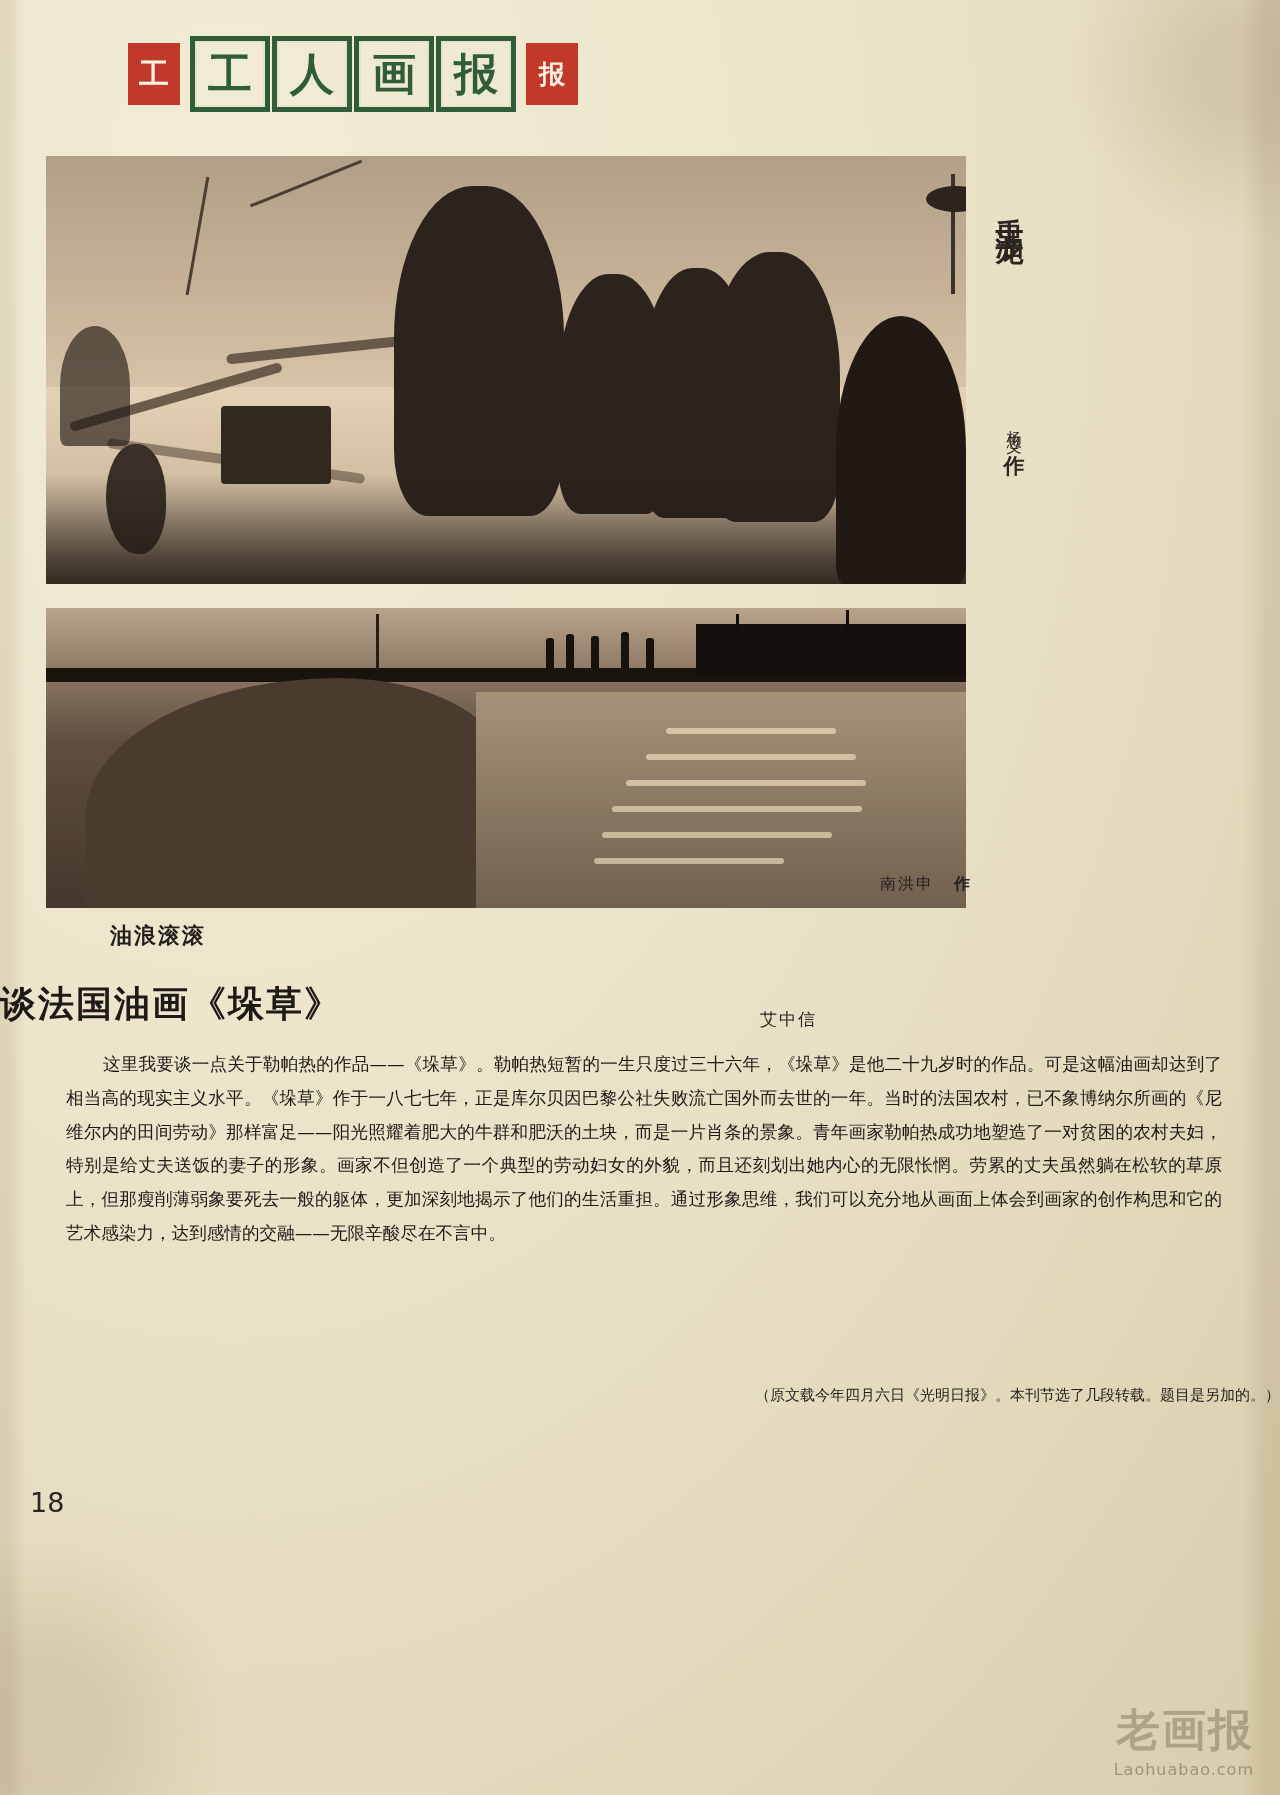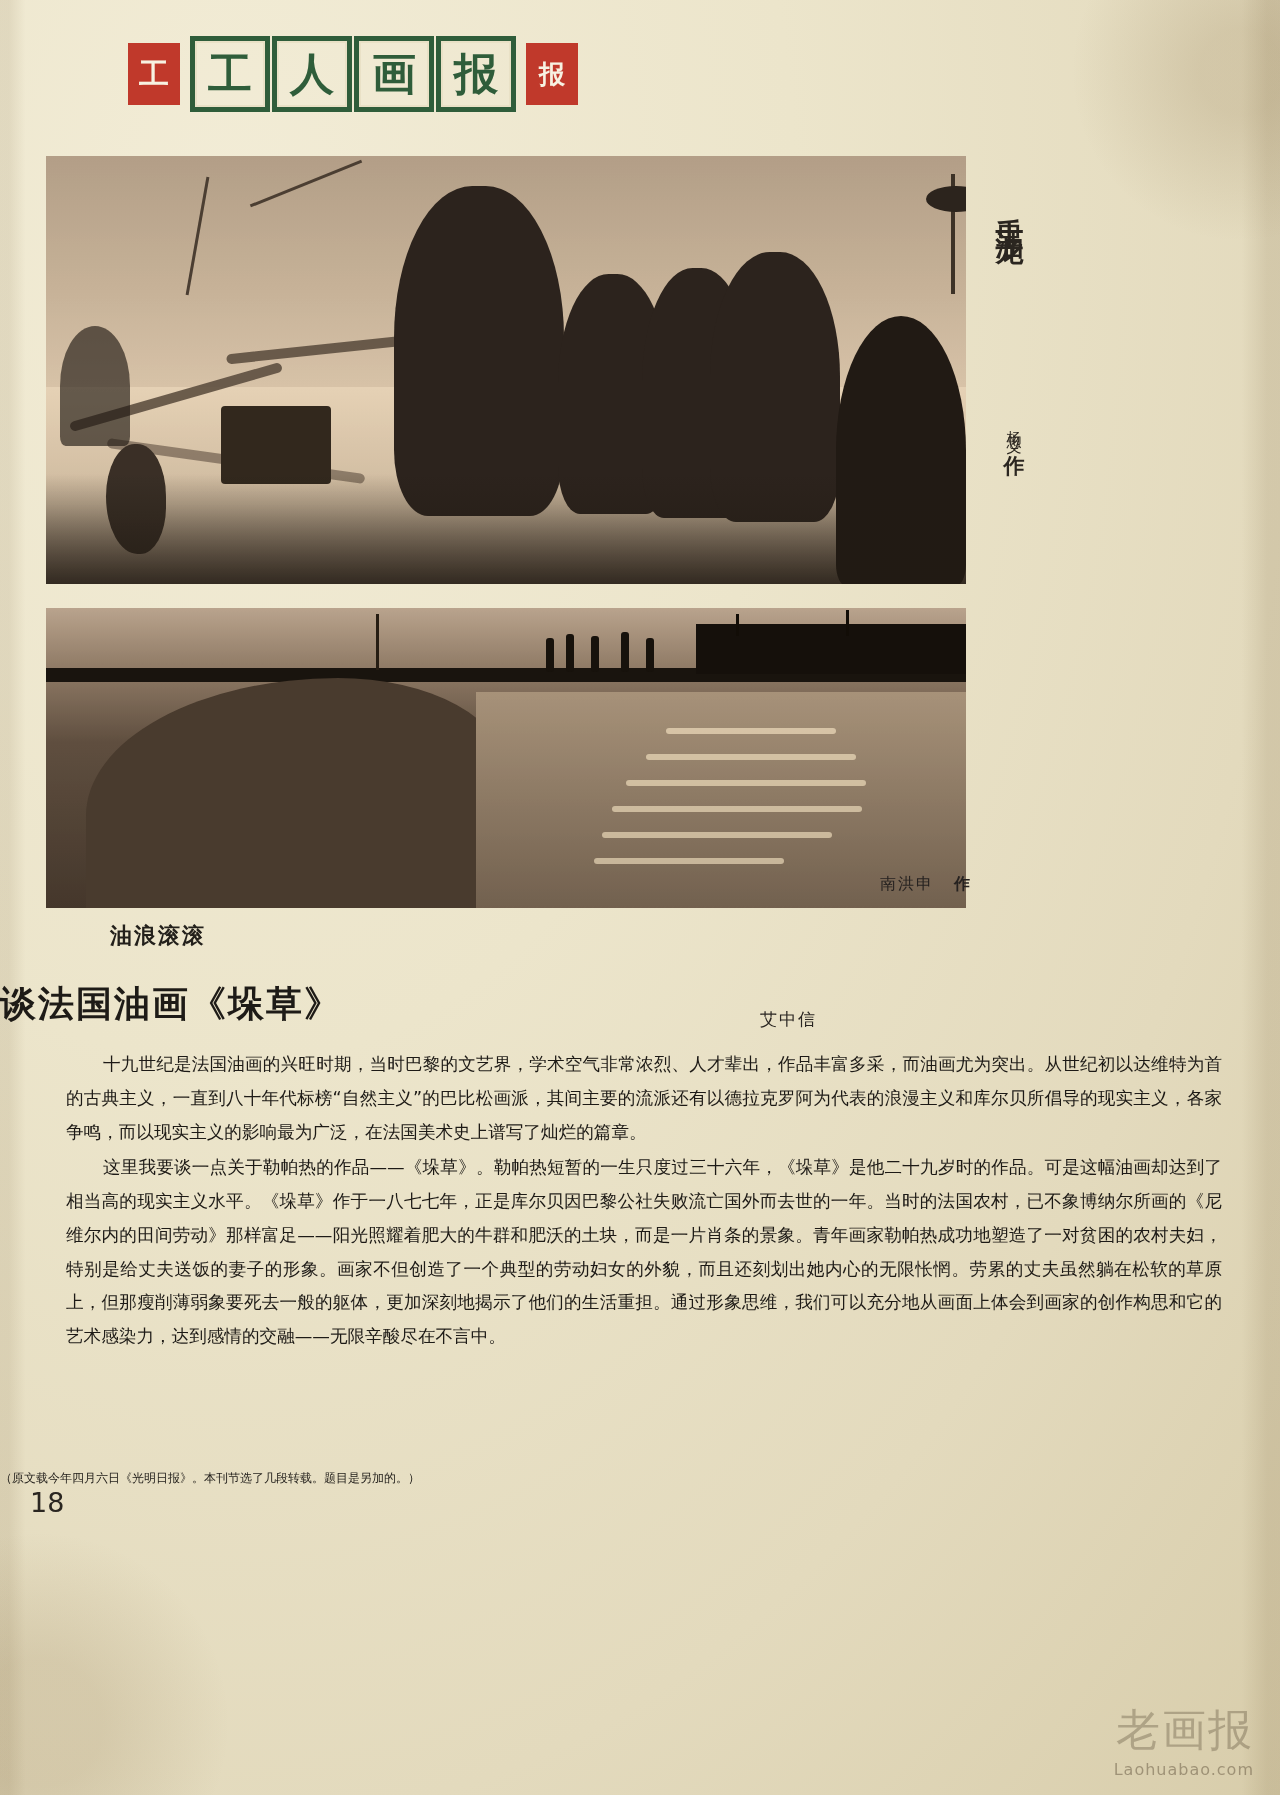--- a/index.html
+++ b/index.html
@@ -111,37 +111,37 @@
   .body {
     position:absolute; left:66px; top:1048px; width:1156px;
     font-family:"DejaVu Sans", sans-serif;
     font-size:17.6px;
     line-height:1.92;
     color:#1d1a16;
     text-align:justify;
   }
   .body p { margin:0 0 2px 0; text-indent:2.1em; }
   .note {
-    position:absolute; left:0; right:0; top:1470px;
-    text-align:left;
-    font-family:"DejaVu Sans", sans-serif;
-    font-size:12px; color:#201d19;
+    position:absolute; left:0; right:0; top:1386px;
+    text-align:right;
+    font-family:"DejaVu Sans", sans-serif;
+    font-size:15px; color:#201d19;
   }
   .folio {
     position:absolute; left:30px; top:1487px;
     font-family:"DejaVu Sans", sans-serif;
     font-size:27px; color:#2a2621;
   }
   .watermark {
     position:absolute; right:26px; bottom:16px;
     text-align:right;
     font-family:"DejaVu Sans", sans-serif;
     color:rgba(70,55,35,.30);
   }
-  .watermark .big { font-size:44px; font-weight:normal; letter-spacing:2px; }
+  .watermark .big { font-size:44px; font-weight:bold; letter-spacing:2px; }
   .watermark .small { font-size:16px; letter-spacing:1px; color:rgba(70,55,35,.40); }
 
   
   .sky1 { position:absolute; inset:0;
     background:linear-gradient(180deg,#a39184 0%, #b3a294 30%, #c2b2a4 55%, #bdae9f 100%); }
   .snow1 { position:absolute; left:0; right:0; bottom:0; height:46%;
     background:linear-gradient(180deg,#cdbfb1 0%, #b9a99a 60%, #8e7d70 100%); }
   .pipe { position:absolute; height:10px; background:#5a4a40; border-radius:6px; opacity:.9; }
   .dark-blob { position:absolute; background:#3a2f28; border-radius:50% 50% 45% 55%; }
   .figgroup { position:absolute; background:#2e2420; border-radius:46% 46% 20% 20%; }
@@ -226,21 +226,20 @@
   <div class="cap2">油浪滚滚</div>
   <div class="cap2-artist">
     <span>南洪申</span>
     <span class="zuo">作</span>
   </div>
 
   <div class="art-title">谈法国油画《垛草》</div>
   <div class="art-author">艾中信</div>
 
   <div class="body">
-    <p>十九世纪是法国油画的兴旺时期，当时巴黎的文艺界，学术空气非常浓烈、人才辈出，作品丰富多采，而油画尤为突出。从世纪初以达维特为首的古典主义，一直到八十年代标榜“自然主义”的巴比松画派，其间主要的流派还有以德拉克罗阿为代表的浪漫主义和库尔贝所倡导的现实主义，各家争鸣，而以现实主义的影响最为广泛，在法国美术史上谱写了灿烂的篇章。</p>
     <p>这里我要谈一点关于勒帕热的作品——《垛草》。勒帕热短暂的一生只度过三十六年，《垛草》是他二十九岁时的作品。可是这幅油画却达到了相当高的现实主义水平。《垛草》作于一八七七年，正是库尔贝因巴黎公社失败流亡国外而去世的一年。当时的法国农村，已不象博纳尔所画的《尼维尔内的田间劳动》那样富足——阳光照耀着肥大的牛群和肥沃的土块，而是一片肖条的景象。青年画家勒帕热成功地塑造了一对贫困的农村夫妇，特别是给丈夫送饭的妻子的形象。画家不但创造了一个典型的劳动妇女的外貌，而且还刻划出她内心的无限怅惘。劳累的丈夫虽然躺在松软的草原上，但那瘦削薄弱象要死去一般的躯体，更加深刻地揭示了他们的生活重担。通过形象思维，我们可以充分地从画面上体会到画家的创作构思和它的艺术感染力，达到感情的交融——无限辛酸尽在不言中。</p>
   </div>
 
   <div class="note">（原文载今年四月六日《光明日报》。本刊节选了几段转载。题目是另加的。）</div>
 
   <div class="folio">18</div>
 
   <div class="watermark">
     <div class="big">老画报</div>
     <div class="small">Laohuabao.com</div>

